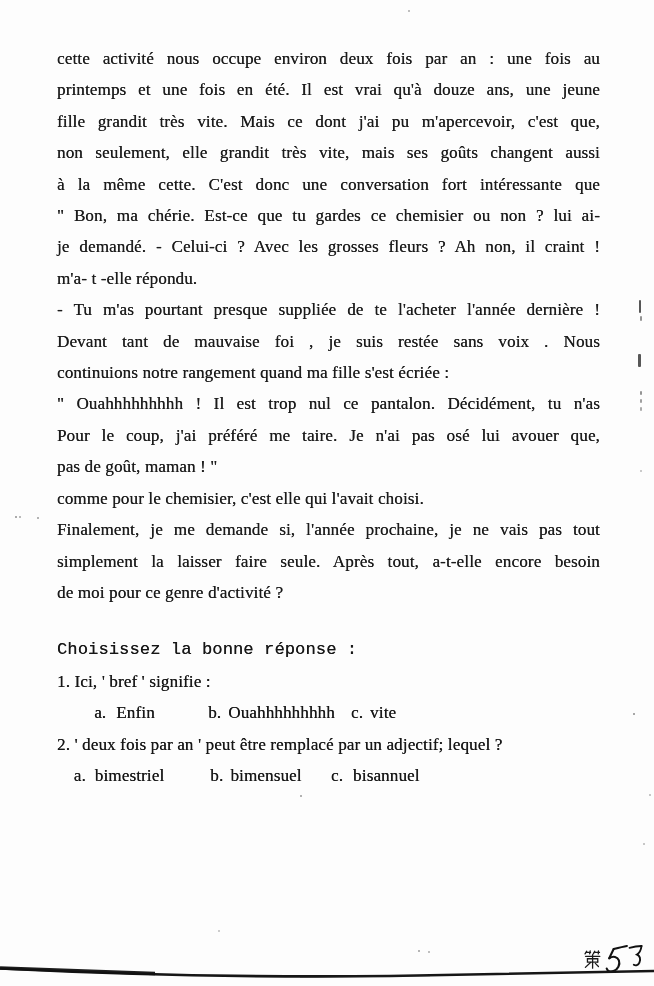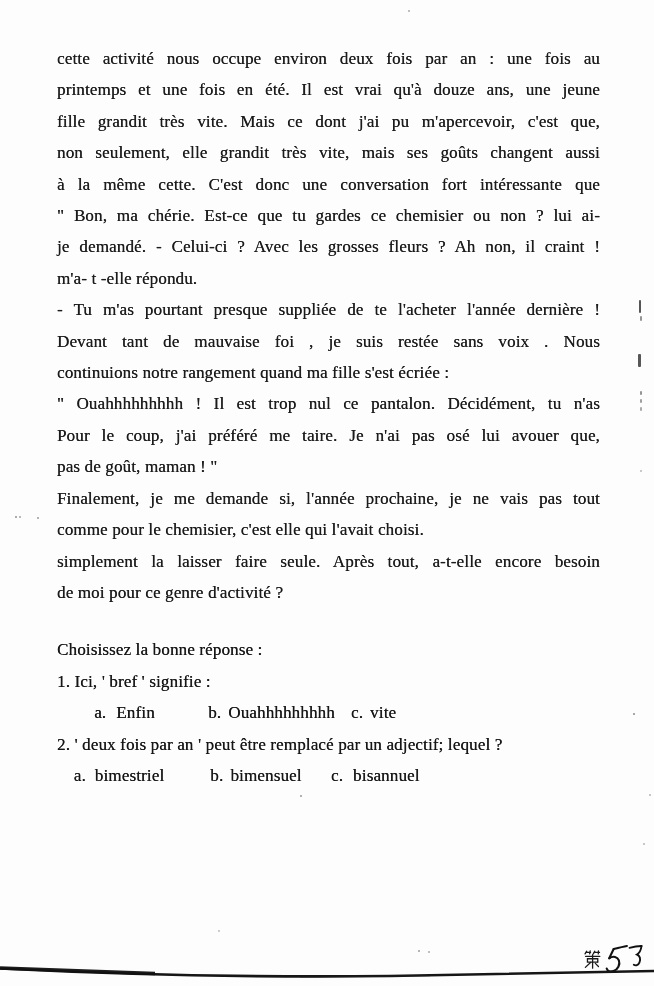--- a/index.html
+++ b/index.html
@@ -31,21 +31,21 @@
     font-size: 17px;
     line-height: 31.4px;
     white-space: nowrap;
     color: #202020;
   }
   .line.j {
     text-align: justify;
     text-align-last: justify;
     white-space: normal;
   }
-  .instr { margin-top: 26px; }
+  .instr { margin-top: 26px; font-family: Liberation Mono, monospace; }
   .opts { display: flex; align-items: baseline; }
   .opt { display: inline-block; text-align: center; }
   .opt .k { margin-right: 7px; }
   .q1a { width: 135px; } .q1a .k { margin-right: 10px; }
   .q1b { width: 159px; }
   .q2a { width: 124px; } .q2a .k { margin-right: 9px; }
   .q2b { width: 150px; }
   .q2c .k { margin-right: 10px; }
 
   
@@ -93,22 +93,22 @@
     <div class="line j">à la même cette. C'est donc une conversation fort intéressante que</div>
     <div class="line j">" Bon, ma chérie. Est-ce que tu gardes ce chemisier ou non ? lui ai-</div>
     <div class="line j">je demandé. - Celui-ci ? Avec les grosses fleurs ? Ah non, il craint !</div>
     <div class="line">m'a- t -elle répondu.</div>
     <div class="line j">- Tu m'as pourtant presque suppliée de te l'acheter l'année dernière !</div>
     <div class="line j">Devant tant de mauvaise foi , je suis restée sans voix . Nous</div>
     <div class="line">continuions notre rangement quand ma fille s'est écriée :</div>
     <div class="line j">" Ouahhhhhhhhh ! Il est trop nul ce pantalon. Décidément, tu n'as</div>
     <div class="line j">Pour le coup, j'ai préféré me taire. Je n'ai pas osé lui avouer que,</div>
     <div class="line">pas de goût, maman ! "</div>
+    <div class="line">comme pour le chemisier, c'est elle qui l'avait choisi.</div>
     <div class="line j">Finalement, je me demande si, l'année prochaine, je ne vais pas tout</div>
-    <div class="line">comme pour le chemisier, c'est elle qui l'avait choisi.</div>
     <div class="line j">simplement la laisser faire seule. Après tout, a-t-elle encore besoin</div>
     <div class="line">de moi pour ce genre d'activité ?</div>
 
     <div class="exercise-block">
       <div class="line instr">Choisissez la bonne réponse :</div>
 
       <div class="line">1. Ici, ' bref ' signifie :</div>
       <div class="line opts">
         <span class="opt q1a">
           <span class="k">a.</span><span class="v">Enfin</span>

